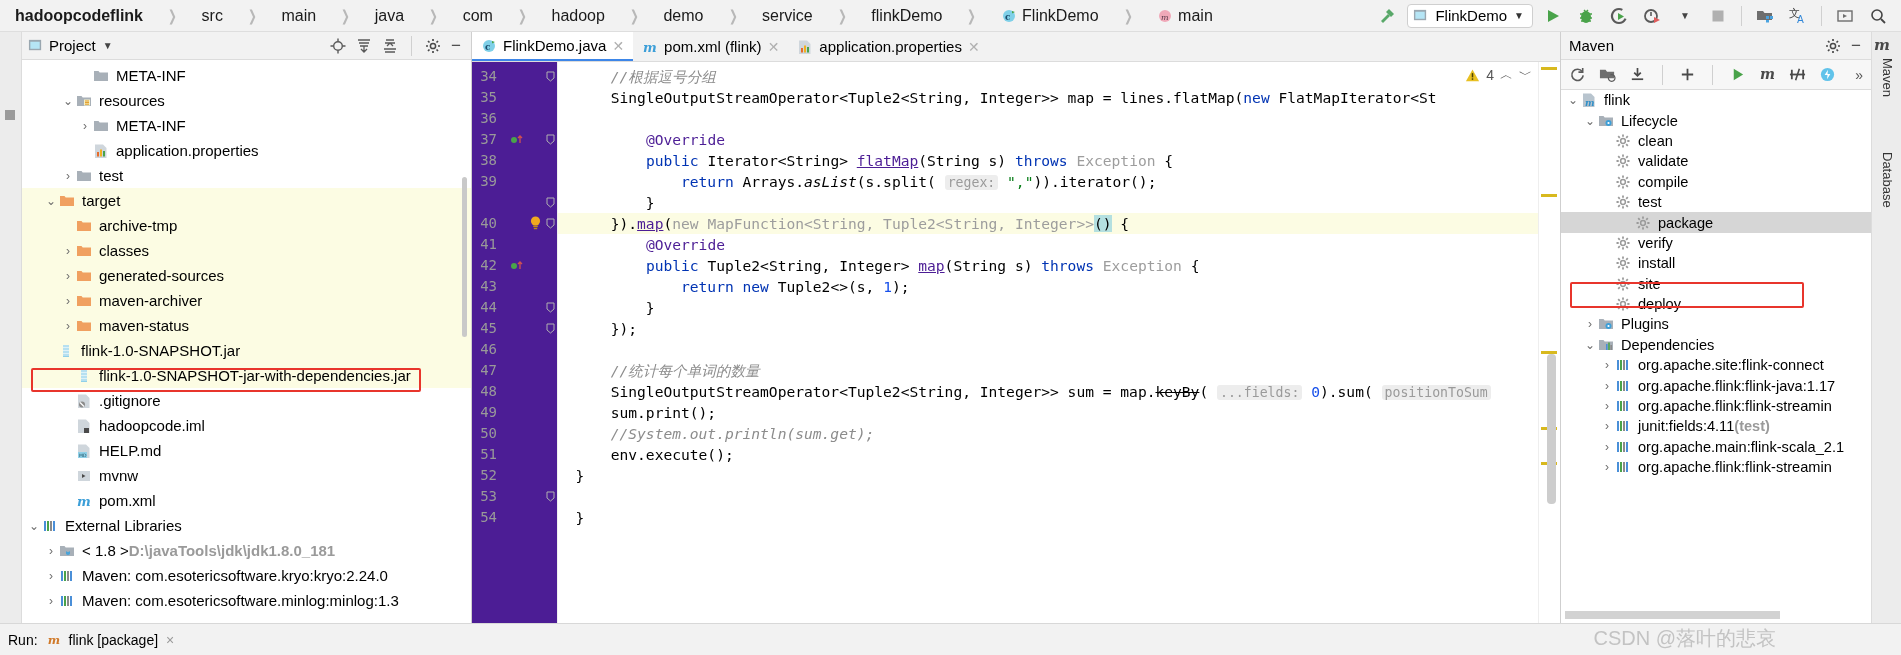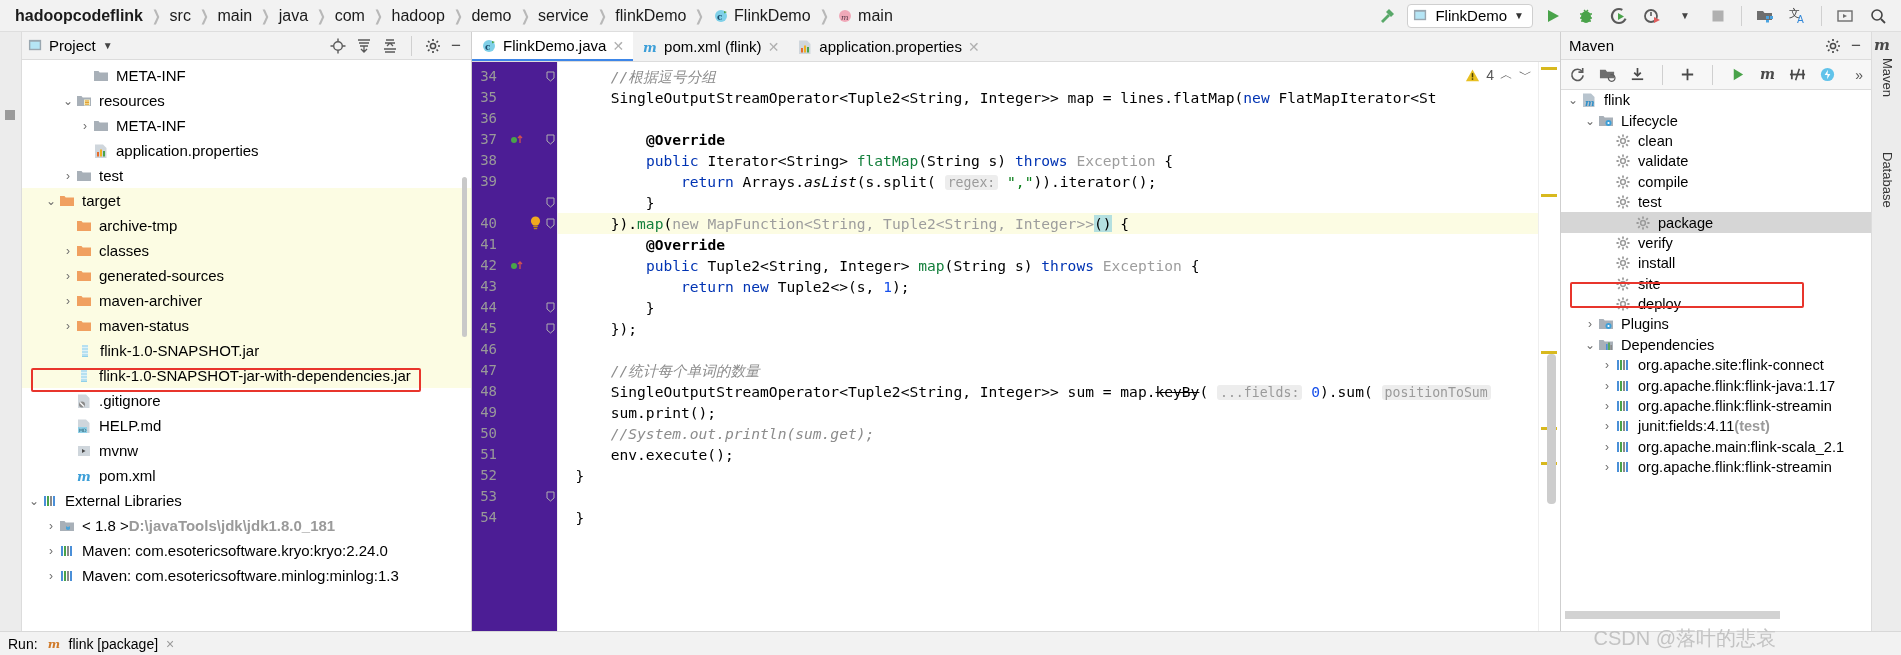--- a/index.html
+++ b/index.html
@@ -9,21 +9,21 @@
     font-size:15px; color:#000; background:#f2f2f2;
   }
   #app{ position:relative; width:1901px; height:655px; }
 
   
   .topbar{
     position:absolute; left:0; top:0; width:1901px; height:32px;
     background:#f2f2f2; display:flex; align-items:center;
     padding-left:8px; border-bottom:1px solid #dedede;
   }
-  .crumbs{ display:flex; align-items:flex-start; gap:0px; }
+  .crumbs{ display:flex; align-items:flex-start; gap:16px; }
   .crumb{ display:flex; align-items:center; padding:0 7px; font-size:16px; color:#1a1a1a; white-space:nowrap;}
   .crumb.root{ font-weight:bold; }
   .crumb-sep{ color:#b8b8b8; font-size:15px; transform:scaleX(.7); }
   .crumb-ico{ margin-right:5px; display:inline-flex; }
 
   .topright{ margin-left:auto; display:flex; align-items:center; gap:7px; padding-right:10px; }
   .tb-ico{ width:26px; height:26px; display:flex; align-items:center; justify-content:center; cursor:pointer;}
   .runconf{
     display:flex; align-items:center; gap:7px; background:#fff; border:1px solid #cfcfcf;
     border-radius:4px; height:24px; padding:0 8px 0 5px; font-size:15px; min-width:118px;
@@ -74,22 +74,22 @@
     border-right:1px solid #efefef;
   }
   .ln{ position:absolute; right:60px; width:26px; text-align:right; color:#999; font-size:14px;
        font-family:"DejaVu Sans Mono", monospace; }
   .code{
     position:absolute; top:30px; left:86px; right:22px; bottom:0; overflow:hidden;
     font-family:"DejaVu Sans Mono", monospace; font-size:14.6px; line-height:21px;
   }
   .cl{ position:absolute; left:0; white-space:pre; }
   .kw{ color:#0033b3; } .cmt{ color:#8c8c8c; font-style:italic; } .str{ color:#067d17; }
-  .num{ color:#1750eb; } .mth{ color:#15803d; } .ital{ font-style:italic; }
-  .gray{ color:#9d9d9d; } .ann{ color:#000000;font-weight:bold; }
+  .num{ color:#1750eb; } .mth{ color:#4c1d95;text-decoration:underline; } .ital{ font-style:italic; }
+  .gray{ color:#9d9d9d; } .ann{ color:#4c1d95; }
   .hint{ background:#ededed; color:#9a9a9a; border-radius:3px; padding:0 3px; font-size:13.2px;}
   .strike{ text-decoration:line-through; }
   .sel{ background:#b4e0e0; }
   .lnhl{ position:absolute; left:0; right:0; height:21px; background:#fcfce3; }
   .warnbar{
     position:absolute; right:28px; top:34px; display:flex; align-items:center; gap:6px;
     font-size:14px; color:#555;
   }
   .mavenpop{
     position:absolute; left:1172px; top:96px; width:62px; height:30px; background:#eeeeee;
@@ -106,21 +106,21 @@
            background:#f7f7f7; border-bottom:1px solid #dcdcdc;}
   .mtree{ position:absolute; top:58px; left:0; right:0; bottom:20px; overflow:hidden;}
   .mrow{ height:20.4px; display:flex; align-items:center; font-size:14.6px; white-space:nowrap; padding-left:2px;}
   .mrow.sel{ background:#d6d6d6; }
   .rightstrip{ position:absolute; left:1871px; top:32px; width:30px; height:603px; background:#ececec;
                border-left:1px solid #dcdcdc;}
   .rvlabel{ position:absolute; writing-mode:vertical-rl; font-size:13px; color:#333; left:8px; }
 
   
   .statusbar{
-    position:absolute; left:0; bottom:0; width:1901px; height:24px; background:#f2f2f2;
+    position:absolute; left:0; bottom:0; width:1901px; height:32px; background:#f2f2f2;
     border-top:1px solid #d8d8d8; display:flex; align-items:center; padding-left:8px; gap:8px;
     font-size:14px;
   }
   .watermark{ position:absolute; right:125px; bottom:3px; font-size:20px; color:#c3c3c3; }
   .hscroll{ position:absolute; left:1568px; bottom:26px; width:120px; height:8px; background:#d2d2d2; }
   svg{ display:block; }
 </style>
 </head>
 <body>
 
@@ -405,21 +405,21 @@
         </div>
         <div class="row hl" style="padding-left:38px">
           <span class="arr">›</span>
           <span class="ico">
             <svg width="16" height="16" viewBox="0 0 16 16">
               <path d="M1 3 h4.5 l1.2 1.6 H15 v8.4 H1 Z" fill="#f0a060"></path>
             </svg>
           </span>
           <span>maven-status</span>
         </div>
-        <div class="row hl" style="padding-left:39px">
+        <div class="row hl" style="padding-left:20px">
           <span class="arr none">·</span>
           <span class="ico">
             <svg width="16" height="16" viewBox="0 0 16 16">
               <rect x="5" y="2" width="6" height="12" fill="#8fd0e8"></rect>
               <path d="M5 3 h6 M5 4.5 h6 M5 6 h6 M5 7.5 h6 M5 9 h6 M5 10.5 h6 M5 12 h6" stroke="#fff" stroke-width=".7"></path>
             </svg>
           </span>
           <span>flink-1.0-SNAPSHOT.jar</span>
         </div>
         <div class="row hl" style="padding-left:38px">
@@ -435,20 +435,30 @@
         <div class="row" style="padding-left:38px">
           <span class="arr none">·</span>
           <span class="ico">
             <svg width="16" height="16" viewBox="0 0 16 16">
               <path d="M2 1.5 h8 l3.5 3.5 V15 H2 Z" fill="#cfd6dc"></path>
               <circle cx="6" cy="11.5" r="3" fill="#8a8a8a"></circle>
               <path d="M4 9.5 L8 13.5" stroke="#fff" stroke-width="1.2"></path>
             </svg>
           </span>
           <span>.gitignore</span>
+        </div>
+        <div class="row" style="padding-left:38px">
+          <span class="arr none">·</span>
+          <span class="ico">
+            <svg width="16" height="16" viewBox="0 0 16 16">
+              <path d="M2 1.5 h8 l3.5 3.5 V15 H2 Z" fill="#cfd6dc"></path>
+              <rect x="8" y="10" width="5" height="5" fill="#4a4a4a"></rect>
+            </svg>
+          </span>
+          <span>hadoopcode.iml</span>
         </div>
         <div class="row" style="padding-left:38px">
           <span class="arr none">·</span>
           <span class="ico">
             <svg width="16" height="16" viewBox="0 0 16 16">
               <path d="M2 1.5 h8 l3.5 3.5 V15 H2 Z" fill="#cfd6dc"></path>
               <rect x="2" y="9" width="9" height="6" fill="#8fd0e8"></rect>
               <text x="3" y="13.8" font-size="4.6" fill="#1a4a5a" font-family="DejaVu Sans">MD</text>
             </svg>
           </span>

